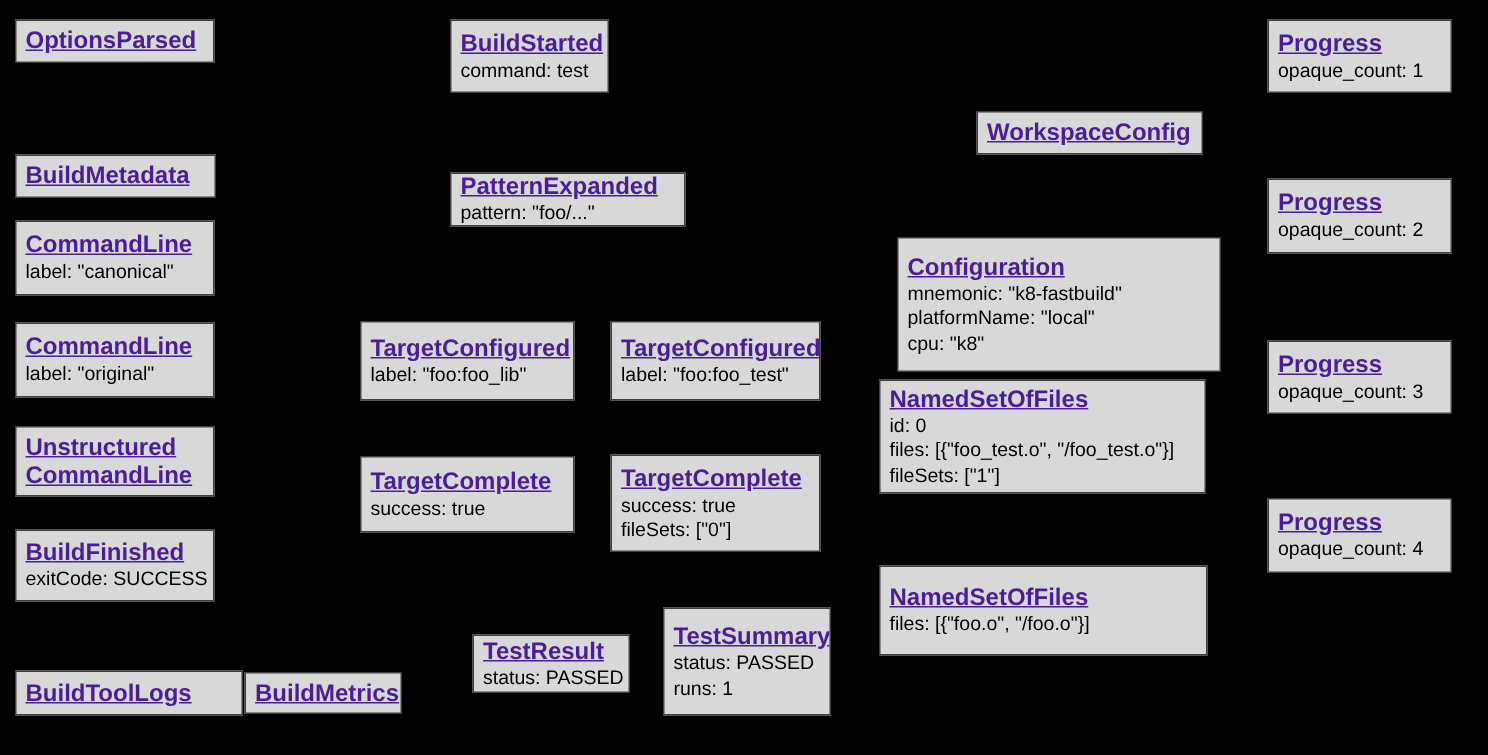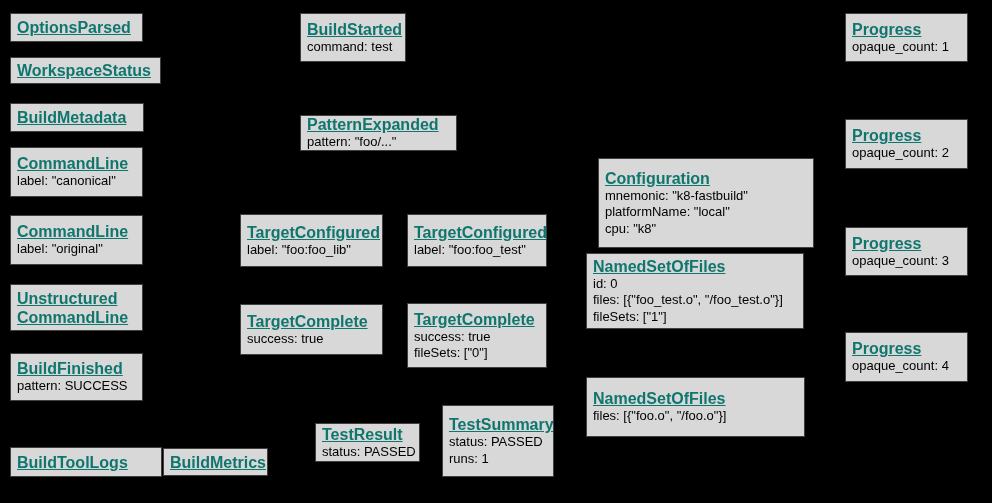--- a/index.html
+++ b/index.html
@@ -18,43 +18,40 @@
     display:flex;
     flex-direction:column;
     justify-content:center;
     padding:2px 6px;
     overflow:hidden;
   }
   .t{
     font-weight:700;
     font-size:16px;
     line-height:19px;
-    color:#0f766e;
+    color:#4c1d95;
     text-decoration:underline;
     white-space:pre-line;
   }
   .d{
     font-size:13px;
     line-height:16.5px;
     color:#000;
     white-space:nowrap;
   }
 </style>
 </head>
 <body>
 
 <div class="canvas">
 
   <div class="node" style="left:10px;top:13px;width:133px;height:29px">
     <div class="t">OptionsParsed</div>
   </div>
 
-  <div class="node" style="left:10px;top:57px;width:151px;height:27px">
-    <div class="t">WorkspaceStatus</div>
-  </div>
 
   <div class="node" style="left:10px;top:103px;width:134px;height:29px">
     <div class="t">BuildMetadata</div>
   </div>
 
   <div class="node" style="left:10px;top:147px;width:133px;height:50px">
     <div class="t">CommandLine</div>
     <div class="d">label: "canonical"</div>
   </div>
 
@@ -63,21 +60,21 @@
     <div class="d">label: "original"</div>
   </div>
 
   <div class="node" style="left:10px;top:284px;width:133px;height:47px">
     <div class="t">Unstructured
 CommandLine</div>
   </div>
 
   <div class="node" style="left:10px;top:353px;width:133px;height:48px">
     <div class="t">BuildFinished</div>
-    <div class="d">pattern: SUCCESS</div>
+    <div class="d">exitCode: SUCCESS</div>
   </div>
 
   <div class="node" style="left:10px;top:447px;width:152px;height:30px">
     <div class="t">BuildToolLogs</div>
   </div>
 
   <div class="node" style="left:163px;top:448px;width:105px;height:28px">
     <div class="t">BuildMetrics</div>
   </div>
 
@@ -116,20 +113,23 @@
     <div class="t">TestResult</div>
     <div class="d">status: PASSED</div>
   </div>
 
   <div class="node" style="left:442px;top:405px;width:112px;height:72px">
     <div class="t">TestSummary</div>
     <div class="d">status: PASSED</div>
     <div class="d">runs: 1</div>
   </div>
 
+  <div class="node" style="left:651px;top:74px;width:151px;height:29px">
+    <div class="t">WorkspaceConfig</div>
+  </div>
 
   <div class="node" style="left:598px;top:158px;width:216px;height:90px">
     <div class="t">Configuration</div>
     <div class="d">mnemonic: "k8-fastbuild"</div>
     <div class="d">platformName: "local"</div>
     <div class="d">cpu: "k8"</div>
   </div>
 
   <div class="node" style="left:586px;top:253px;width:218px;height:76px">
     <div class="t">NamedSetOfFiles</div>

